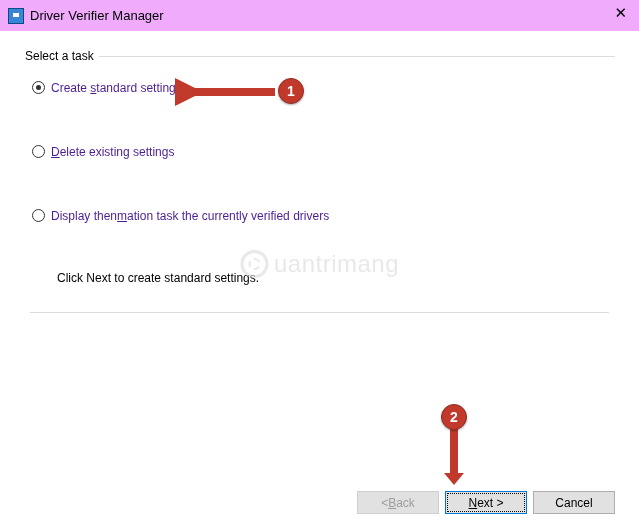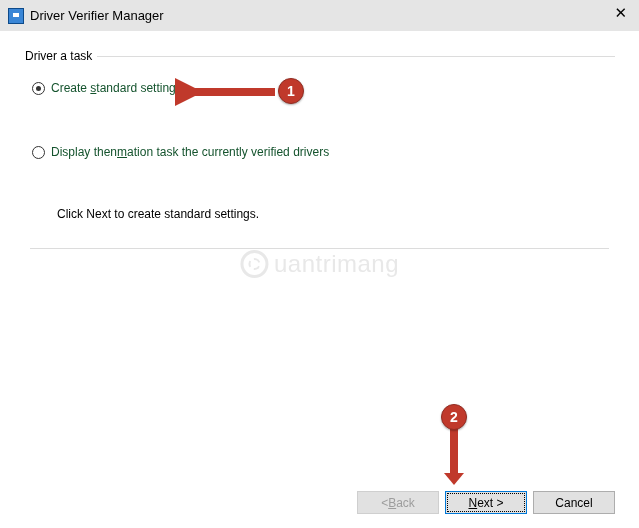--- a/index.html
+++ b/index.html
@@ -1,30 +1,30 @@
 <!DOCTYPE html>
 <html><head>
   <meta charset="utf-8">
   <style>
     * { box-sizing: border-box; margin: 0; padding: 0; }
     body { font-family: "Segoe UI", Tahoma, sans-serif; width: 639px; height: 528px; background: #fff; position: relative; overflow: hidden; }
 
-    .titlebar { background: #e5e5e5; height: 31px; display: flex; align-items: center; padding: 0 8px; color: #000; position: relative; }
+    .titlebar { background: #f0abfc; height: 31px; display: flex; align-items: center; padding: 0 8px; color: #000; position: relative; }
     .title-icon { width: 16px; height: 16px; margin-right: 6px; background: #3a86d6; border: 1px solid #0d4a8a; display: block; position: relative; }
     .title-icon::after { content: ""; position: absolute; top:4px; left:4px; width:6px; height:4px; background:#fff; }
     .titlebar-text { font-size: 13px; }
     .close-icon { position: absolute; right: 12px; top: 5px; font-size: 15px; line-height: 1; cursor: default; }
 
     .content { padding: 18px 24px 0 24px; }
 
     fieldset.group { border: 1px solid #dcdcdc; border-left: none; border-right: none; border-bottom: none; padding: 0; margin: 0; position: relative; }
     .group-legend { font-size: 12px; color: #000; padding: 0 5px; margin-left: -4px; }
     .radio-area { padding: 18px 8px 20px 8px; }
 
-    .radio-row { display: flex; align-items: flex-end; margin-bottom: 50px; font-size: 12px; color:#14532d; }
+    .radio-row { display: flex; align-items: flex-start; margin-bottom: 50px; font-size: 12px; color:#4c1d95; }
     .radio-row:last-child { margin-bottom: 18px; }
 
     .radio-circle { width: 13px; height: 13px; display:inline-flex; align-items:center; justify-content:center; margin-right: 6px; }
     .radio-outer { width:13px; height:13px; border:1px solid #333; border-radius:50%; display:inline-flex; align-items:center; justify-content:center; background:#fff;}
     .radio-dot { width:5px; height:5px; border-radius:50%; background:#333; display:none;}
     .radio-row.selected .radio-dot { display:block; }
 
     .mn { text-decoration: underline; }
 
     .hint { font-size: 12px; padding: 6px 0 0 6px; line-height: 1.9; margin-left: 27px; }
@@ -50,33 +50,39 @@
 <body>
 
 <div class="titlebar">
   <span class="title-icon"></span>
   <span class="titlebar-text">Driver Verifier Manager</span>
   <span class="close-icon">✕</span>
 </div>
 
 <div class="content">
   <fieldset class="group">
-    <legend class="group-legend">Driver a task</legend>
+    <legend class="group-legend">Select a task</legend>
     <div class="radio-area">
 
       <label class="radio-row selected">
         <span class="radio-circle">
             <span class="radio-outer">
               <span class="radio-dot"></span>
             </span>
           </span>
         <span><span>Create </span><span class="mn">s</span><span>tandard settings</span></span>
       </label>
 
 
+      <label class="radio-row">
+        <span class="radio-circle">
+            <span class="radio-outer"></span>
+          </span>
+        <span><span class="mn">D</span><span>elete existing settings</span></span>
+      </label>
 
 
       <label class="radio-row">
         <span class="radio-circle">
             <span class="radio-outer"></span>
           </span>
         <span><span>Display then</span><span class="mn">m</span><span>ation task the currently verified drivers</span></span>
       </label>
 
     </div>

